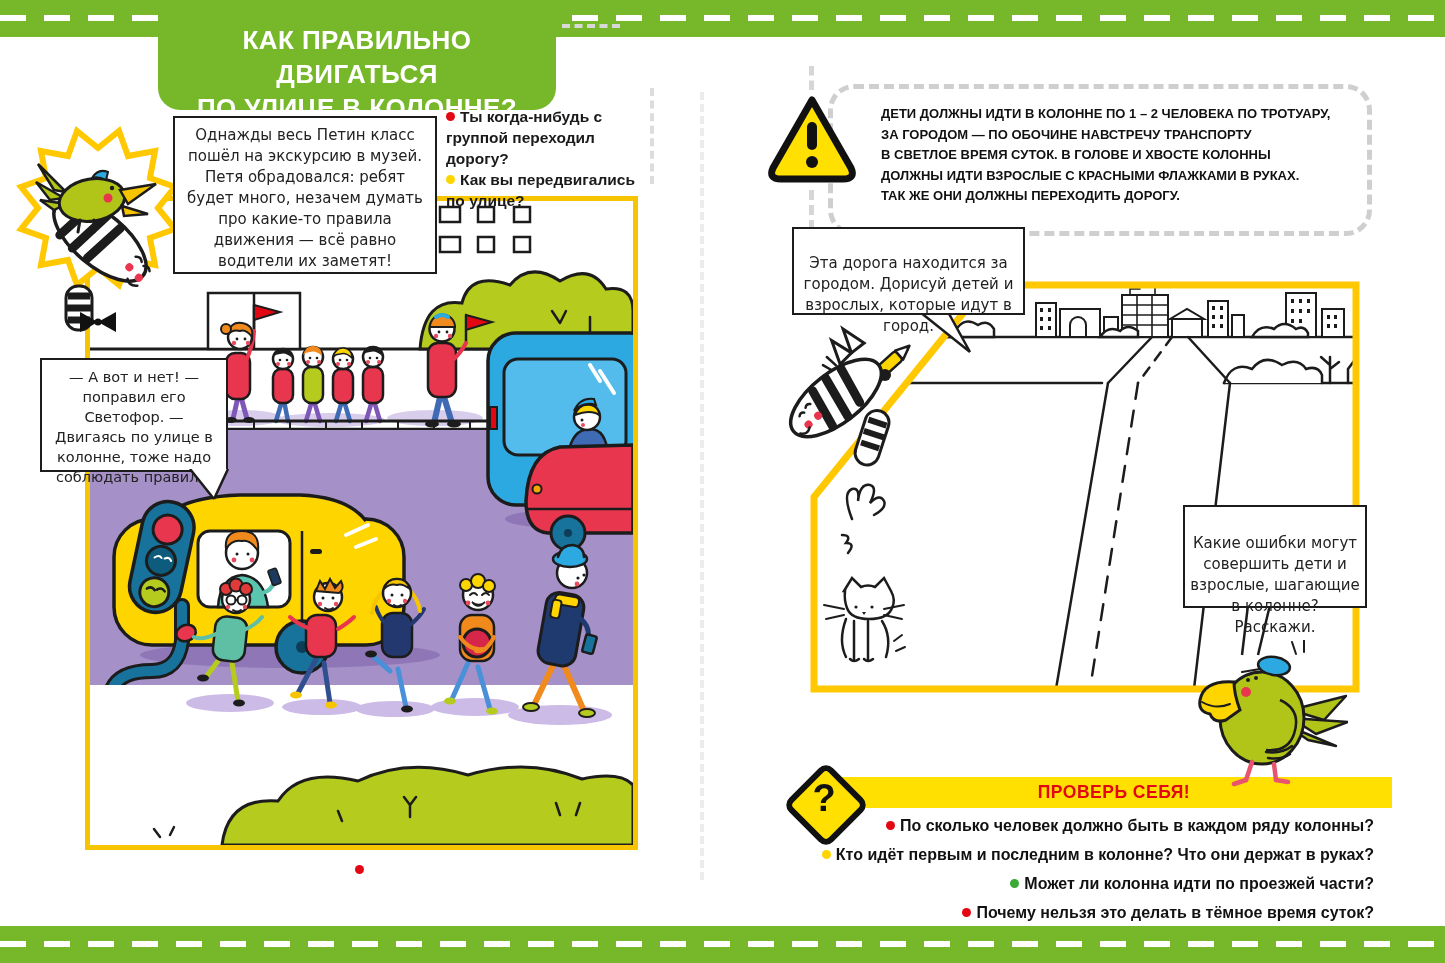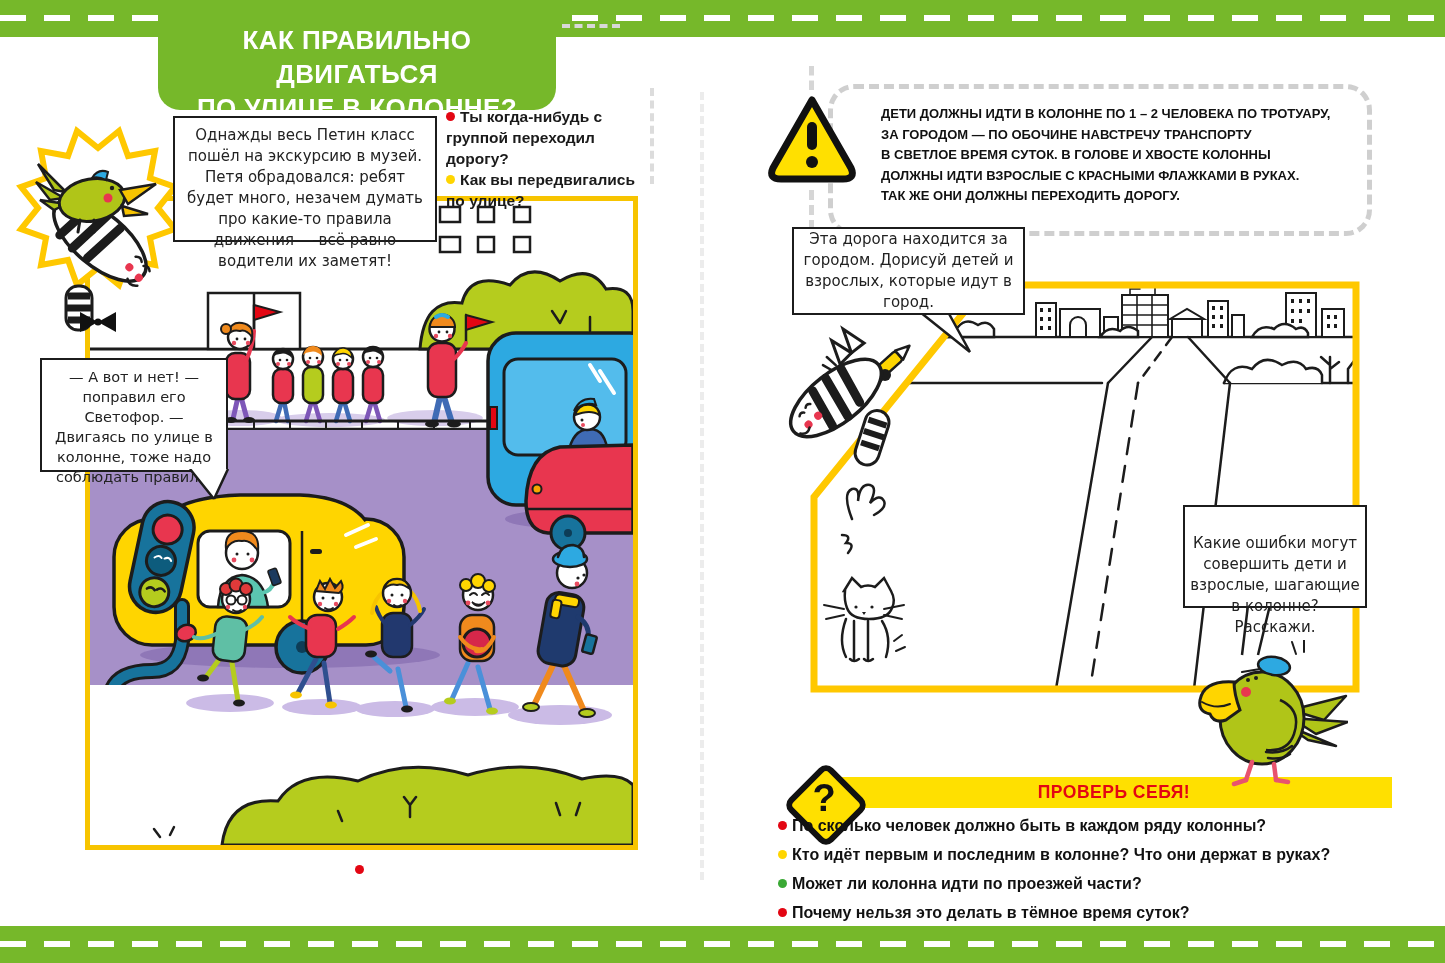--- a/index.html
+++ b/index.html
@@ -26,21 +26,21 @@
   .warn-text{padding:15px 10px 0 48px;font-weight:bold;font-size:13px;line-height:20.5px;text-align:left;color:#111;}
   .tick-v{position:absolute;border-left:5px dashed #d6d6d6;z-index:0;}
   .abs{position:absolute;}
   .draw-scene{position:absolute;left:800px;top:273px;z-index:1;}
   .check-banner{position:absolute;left:836px;top:777px;width:556px;height:31px;background:#ffe000;z-index:1;}
   .check-banner .cb-label{display:block;text-align:center;font-weight:bold;font-size:17.5px;line-height:31px;color:#e30613;letter-spacing:.5px;}
   .diamond-wrap{position:absolute;left:784px;top:763px;width:80px;height:80px;z-index:2;}
   .diamond{position:absolute;left:11px;top:11px;width:50px;height:50px;background:#ffe000;border:6px solid #111;
     border-radius:10px;transform:rotate(45deg);}
   .diamond-q{position:absolute;left:0;top:14px;width:80px;text-align:center;font-weight:bold;font-size:38px;color:#111;}
-  .check-qs{position:absolute;left:778px;top:811px;width:580px;text-align:left;z-index:2;}
+  .check-qs{position:absolute;left:794px;top:811px;width:580px;text-align:right;z-index:2;}
   .check-qs .row{font-weight:bold;font-size:16px;line-height:29px;color:#111;}
   .task-caption{position:absolute;left:85px;top:860px;width:553px;text-align:center;font-weight:bold;font-size:17px;color:#111;z-index:2;}
   svg{display:block;}
 </style>
 </head>
 <body>
 
 <div class="spread">
 
   <div class="band" style="top:0">
@@ -84,21 +84,21 @@
       <ellipse cx="56" cy="44" rx="33" ry="21" transform="rotate(-10 56 44)" fill="#b0c518" stroke="#1c1c1c" stroke-width="3"></ellipse>
       <path d="M56 22 q6 -10 16 -6 l-2 8 q-8 -4 -14 -2 z" fill="#2da9e1" stroke="#1c1c1c" stroke-width="2"></path>
       <polygon points="84,34 120,28 92,48" fill="#f7c400" stroke="#1c1c1c" stroke-width="2.5"></polygon>
       <polygon points="86,50 112,58 88,60" fill="#f7c400" stroke="#1c1c1c" stroke-width="2.5"></polygon>
       <circle cx="76" cy="32" r="2.2" fill="#1c1c1c"></circle>
       <circle cx="72" cy="42" r="4.5" fill="#e8364f"></circle>
       <path d="M44 64 l-2 12 M58 64 l0 12" stroke="#1c1c1c" stroke-width="3" stroke-linecap="round"></path>
     </g>
   </svg>
 
-  <div class="bubble" style="left:173px;top:116px;width:264px;height:126px;font-size:15px;line-height:21px;padding:7px 8px;box-sizing:border-box;">
+  <div class="bubble" style="left:173px;top:116px;width:264px;height:158px;font-size:15px;line-height:21px;padding:7px 8px;box-sizing:border-box;">
     <span>Однажды весь Петин класс пошёл на экскурсию в музей. Петя обрадовался: ребят будет много, незачем думать про какие-то правила движения — всё равно водители их заметят!</span>
   </div>
 
   <div class="q-block" style="left:446px;top:106px;width:204px;font-size:15.5px;line-height:21px;">
     <div><span class="bullet" style="background-color: rgb(227, 6, 19);"></span><span>Ты когда-нибудь с группой переходил дорогу?</span></div>
     <div><span class="bullet" style="background-color: rgb(255, 213, 0);"></span><span>Как вы передвигались по улице?</span></div>
   </div>
 
   <div class="scene-frame">
     <svg width="543" height="644" viewBox="0 0 543 644">
@@ -375,21 +375,21 @@
     </div>
   </div>
   <div class="tick-v" style="left:809px;top:66px;height:24px;"></div>
   <div class="tick-v" style="left:809px;top:190px;height:100px;"></div>
   <svg class="abs" style="left:764px;top:92px;z-index:2" width="96" height="94" viewBox="0 0 96 94">
     <path d="M48 8 L87 76 Q92 87 79 87 L17 87 Q4 87 9 76 Z" fill="#ffe000" stroke="#111" stroke-width="7" stroke-linejoin="round"></path>
     <rect x="43" y="30" width="10" height="28" rx="5" fill="#111"></rect>
     <circle cx="48" cy="70" r="6" fill="#111"></circle>
   </svg>
 
-  <div class="bubble" style="left:792px;top:227px;width:233px;height:88px;font-size:15px;line-height:21px;padding:0 6px;box-sizing:border-box;">
+  <div class="bubble" style="left:792px;top:227px;width:233px;height:88px;font-size:15px;line-height:21px;padding:24px 6px;box-sizing:border-box;">
     <span>Эта дорога находится за городом. Дорисуй детей и взрослых, которые идут в город.</span>
   </div>
   <svg class="tail" style="left:916px;top:312px;z-index:4" width="60" height="46" viewBox="0 0 60 46">
     <polygon points="4,0 54,40 32,0" fill="#fff"></polygon>
     <path d="M4 0 L54 40 M32 0 L54 40" stroke="#1c1c1c" stroke-width="2.5" fill="none"></path>
   </svg>
 
   <svg class="draw-scene" width="566" height="430" viewBox="0 0 566 430">
     <defs>
       <clipPath id="rpclip">

